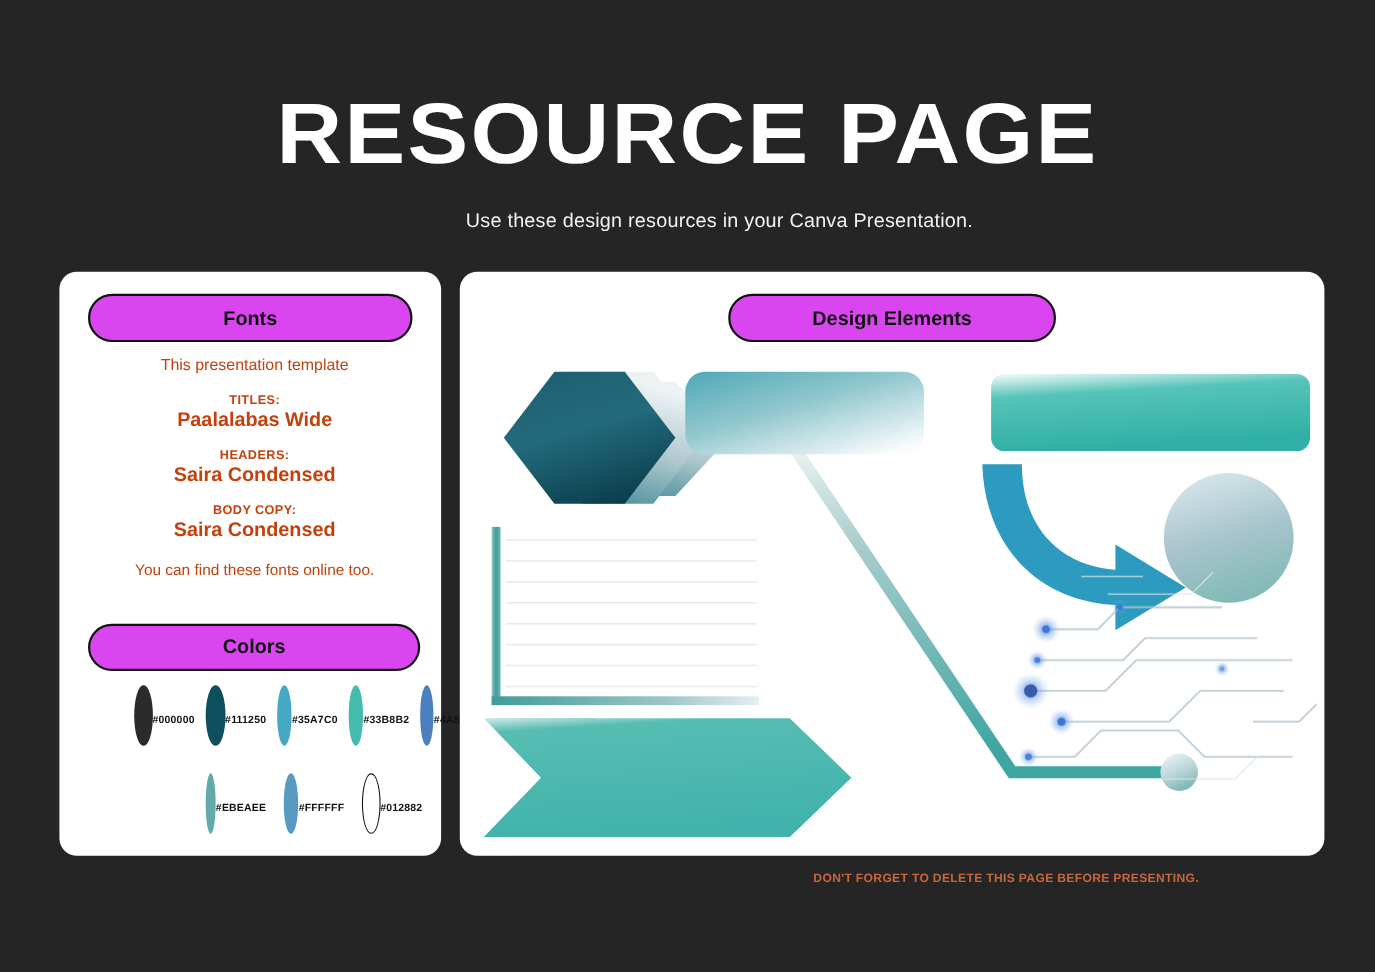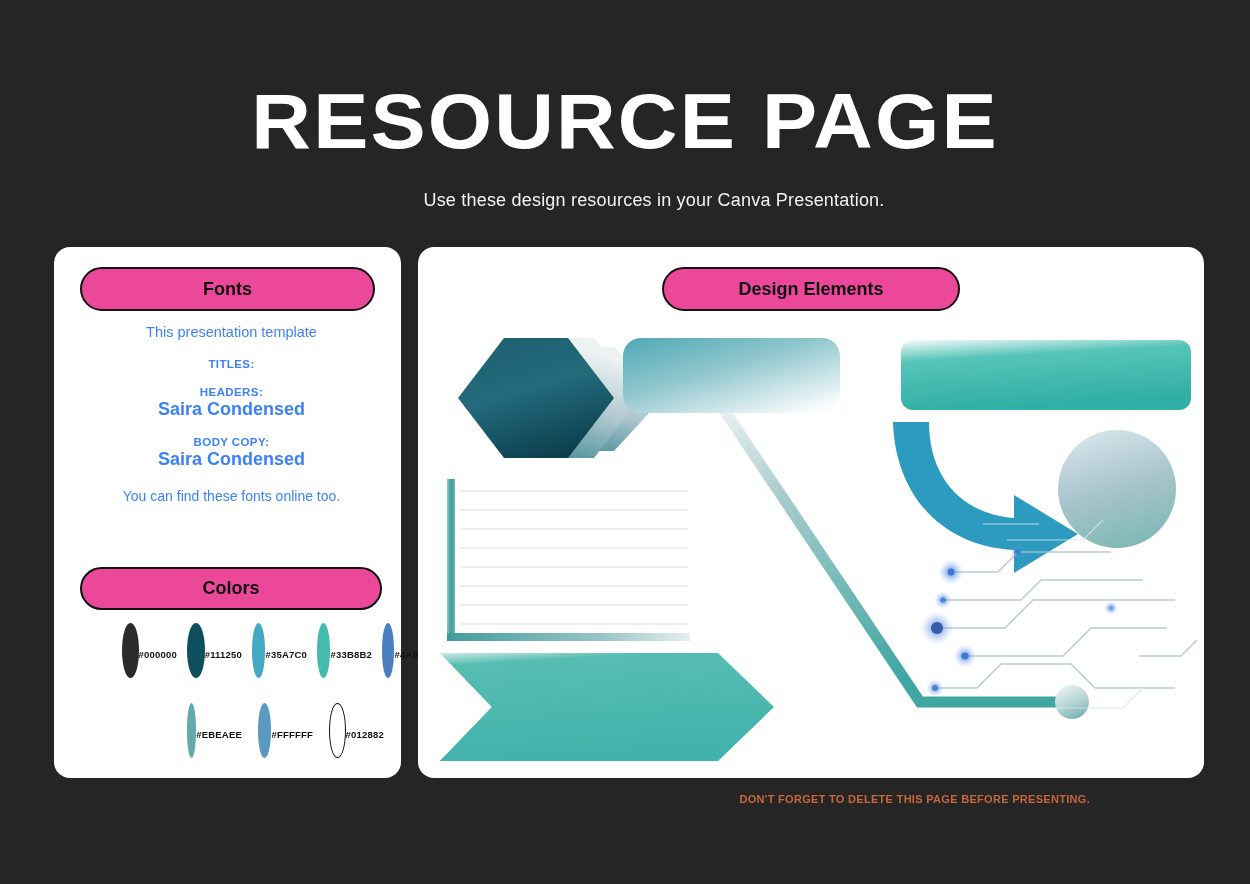--- a/index.html
+++ b/index.html
@@ -39,30 +39,30 @@
     background: #ffffff;
     border-radius: 16px;
   }
   #fonts-panel { left: 54px; top: 247px; width: 347px; height: 531px; }
   #elements-panel { left: 418px; top: 247px; width: 786px; height: 531px; }
 
   .pill {
     position: absolute;
     border: 2px solid #111111;
     border-radius: 30px;
-    background: #ec4899;
+    background: #d946ef;
     display: flex; align-items: center; justify-content: center;
     font-weight: 700;
     color: #111111;
   }
   #fonts-pill { left: 26px; top: 20px; width: 295px; height: 44px; font-size: 18px; }
   #colors-pill { left: 26px; top: 320px; width: 302px; height: 43px; font-size: 18px; }
   #elements-pill { left: 244px; top: 20px; width: 298px; height: 44px; font-size: 18px; }
 
-  .fonts-body { position: absolute; left: 0; top: 76px; width: 347px; text-align: center; color: #3b82f6; padding-left: 8px; }
+  .fonts-body { position: absolute; left: 0; top: 76px; width: 347px; text-align: center; color: #c2410c; padding-left: 8px; }
   .fonts-intro { font-size: 14.5px; line-height: 1.3; font-weight: 400; }
   .font-group { margin-top: 16px; }
   .font-label { font-size: 11.5px; font-weight: 700; letter-spacing: .4px; }
   .font-value { font-size: 18px; font-weight: 700; margin-top: 1px; }
   .fonts-outro { font-size: 14px; margin-top: 18px; }
 
   
   .swatch-row { position: absolute; display: flex; }
   #swatch-row-1 { left: 68px; top: 376px; gap: 10px; }
   #swatch-row-2 { left: 133px; top: 456px; gap: 16px; }
@@ -95,20 +95,21 @@
       <span>Fonts</span>
     </div>
 
     <div class="fonts-body">
       <div class="fonts-intro">
         <div>This presentation template</div>
       </div>
 
       <div class="font-group">
         <div class="font-label">TITLES:</div>
+        <div class="font-value">Paalalabas Wide</div>
       </div>
       <div class="font-group">
         <div class="font-label">HEADERS:</div>
         <div class="font-value">Saira Condensed</div>
       </div>
       <div class="font-group">
         <div class="font-label">BODY COPY:</div>
         <div class="font-value">Saira Condensed</div>
       </div>
 

